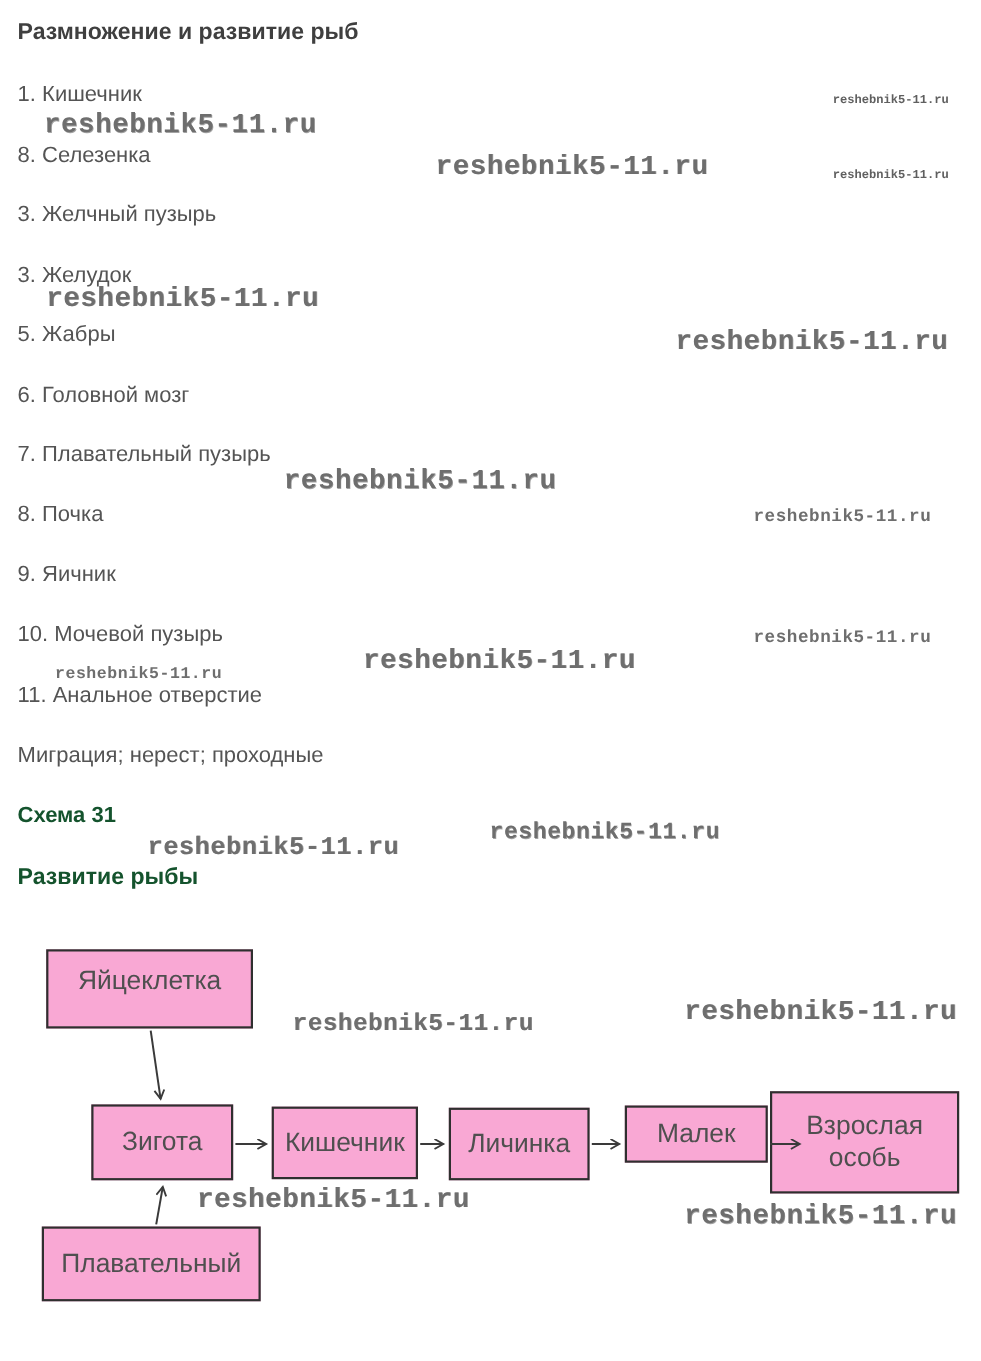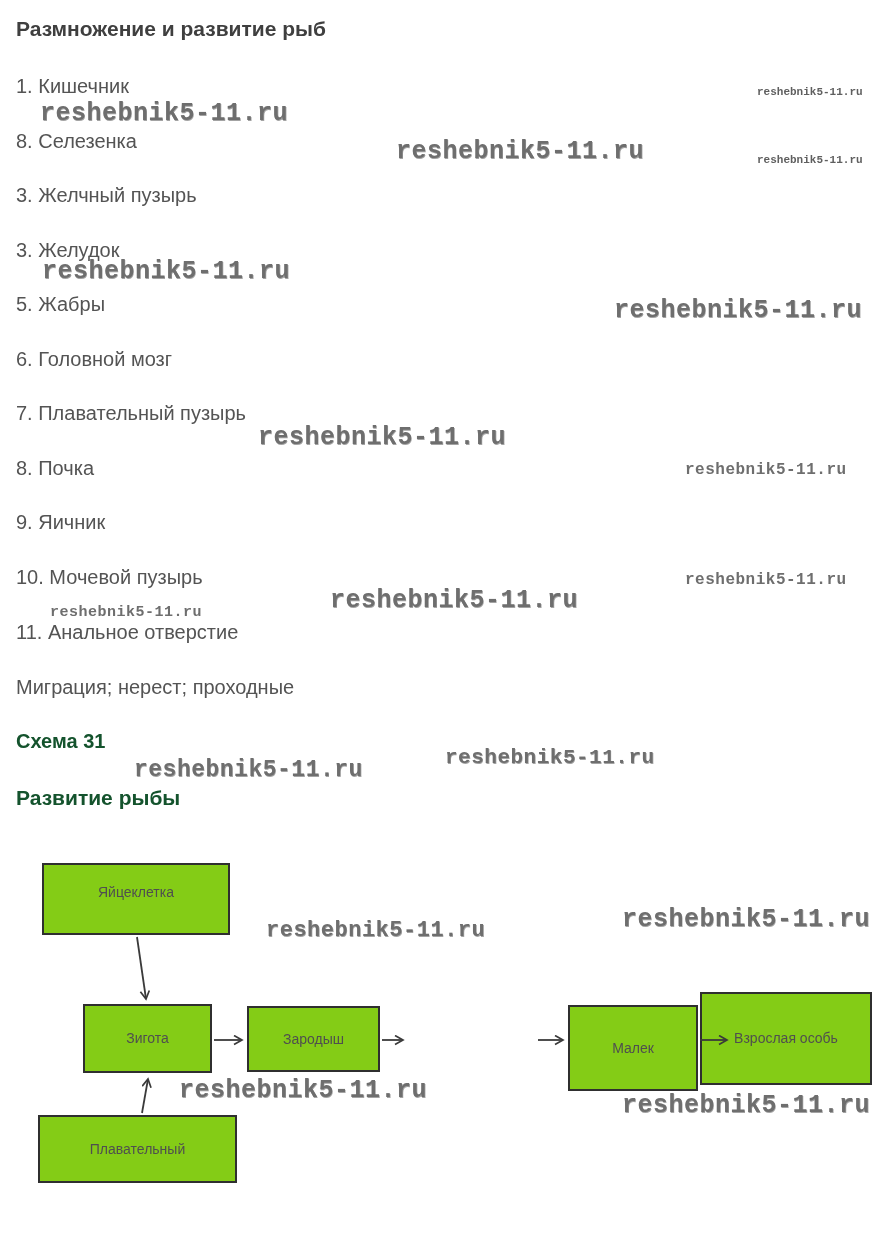--- a/index.html
+++ b/index.html
@@ -25,23 +25,23 @@
     color:#6e6e6e; white-space:nowrap; letter-spacing:0.5px;
     text-shadow:0.6px 0.6px 0 #a3a3a3;
   }
   .wm-xl { font-size:25px; }
   .wm-lg { font-size:23px; }
   .wm-md { font-size:16px; text-shadow:none; }
   .wm-sm { font-size:11px; letter-spacing:0; text-shadow:none; color:#5f5f5f; }
   .wm-xs { font-size:10px; letter-spacing:0; text-shadow:none; color:#5f5f5f; }
   .node {
     position:absolute; box-sizing:border-box;
-    border:2px solid #2f2f2f; background:#84cc16;
+    border:2px solid #2f2f2f; background:#f9a8d4;
     display:flex; align-items:center; justify-content:center;
-    text-align:center; font-size:14px; color:#4f4f4f; line-height:1.2;
+    text-align:center; font-size:24px; color:#4f4f4f; line-height:1.2;
   }
   .arrows { position:absolute; left:0; top:0; pointer-events:none; }
 </style>
 </head>
 <body>
 
 <div class="page">
 
   <div class="title">Размножение и развитие рыб</div>
 
@@ -76,22 +76,23 @@
   <span class="wm wm-lg" style="left:134px; top:757px">reshebnik5-11.ru</span>
   <span class="wm wm-xl" style="left:622px; top:905px">reshebnik5-11.ru</span>
   <span class="wm wm-lg" style="left:266px; top:918px; font-size:22px">reshebnik5-11.ru</span>
   <span class="wm wm-xs" style="left:46px;  top:918px">reshebnik5-11.ru</span>
   <span class="wm wm-xl" style="left:179px; top:1076px">reshebnik5-11.ru</span>
   <span class="wm wm-xl" style="left:622px; top:1091px">reshebnik5-11.ru</span>
 
   <div class="node" style="left:42px;  top:863px;  width:188px; height:72px; padding-bottom:14px">Яйцеклетка</div>
   <div class="node" style="left:38px;  top:1115px; width:199px; height:68px">Плавательный</div>
   <div class="node" style="left:83px;  top:1004px; width:129px; height:69px">Зигота</div>
-  <div class="node" style="left:247px; top:1006px; width:133px; height:66px">Зародыш</div>
-  <div class="node" style="left:568px; top:1005px; width:130px; height:86px">Малек</div>
+  <div class="node" style="left:247px; top:1006px; width:133px; height:66px">Кишечник</div>
+  <div class="node" style="left:408px; top:1007px; width:128px; height:66px">Личинка</div>
+  <div class="node" style="left:568px; top:1005px; width:130px; height:52px">Малек</div>
   <div class="node" style="left:700px; top:992px;  width:172px; height:93px">Взрослая особь</div>
 
   <svg class="arrows" width="892" height="1237" viewBox="0 0 892 1237">
     <defs>
       <marker id="ah" markerWidth="14" markerHeight="14" refX="9" refY="5" orient="auto" markerUnits="userSpaceOnUse">
         <path d="M1,0.5 L9,5 L1,9.5" fill="none" stroke="#3a3a3a" stroke-width="1.7"></path>
       </marker>
     </defs>
     <line x1="137" y1="937" x2="146" y2="999" stroke="#3a3a3a" stroke-width="1.8" marker-end="url(#ah)"></line>
     <line x1="142" y1="1113" x2="148" y2="1079" stroke="#3a3a3a" stroke-width="1.8" marker-end="url(#ah)"></line>

